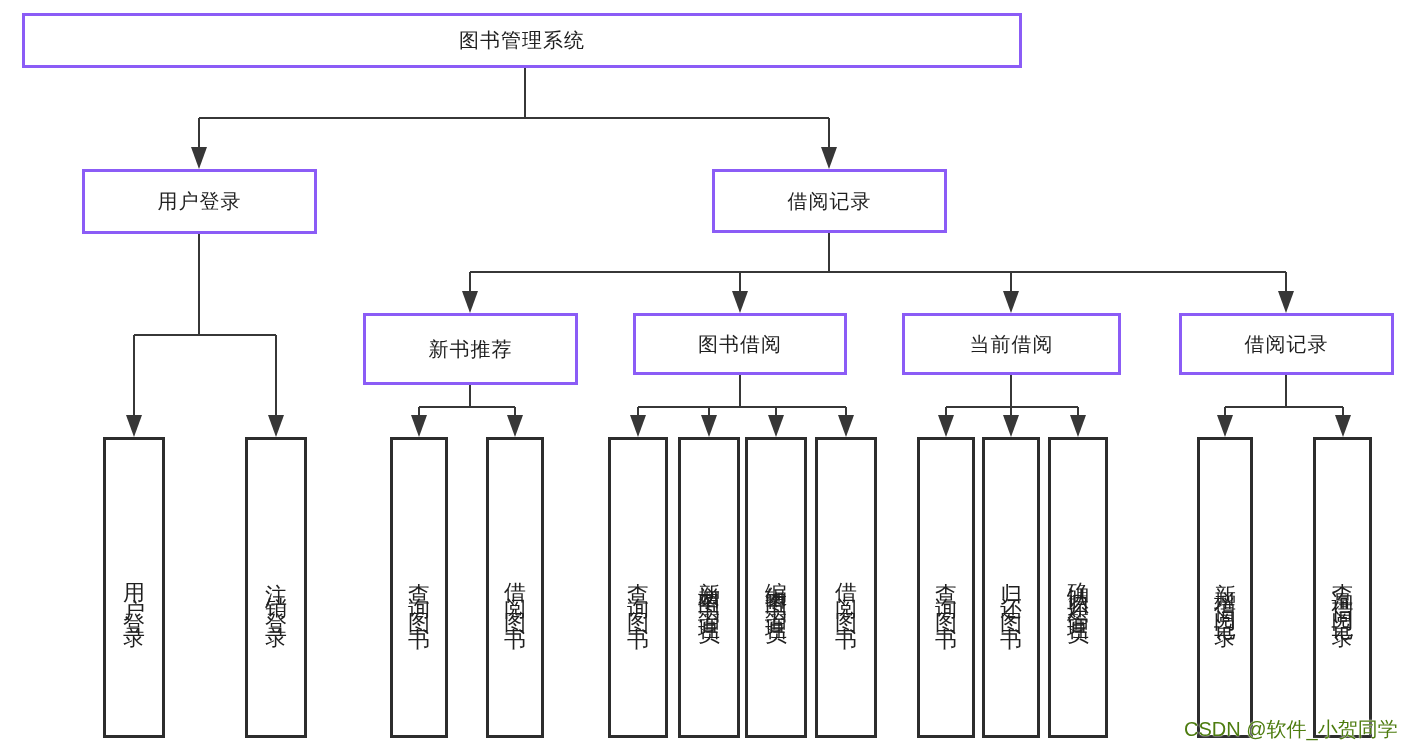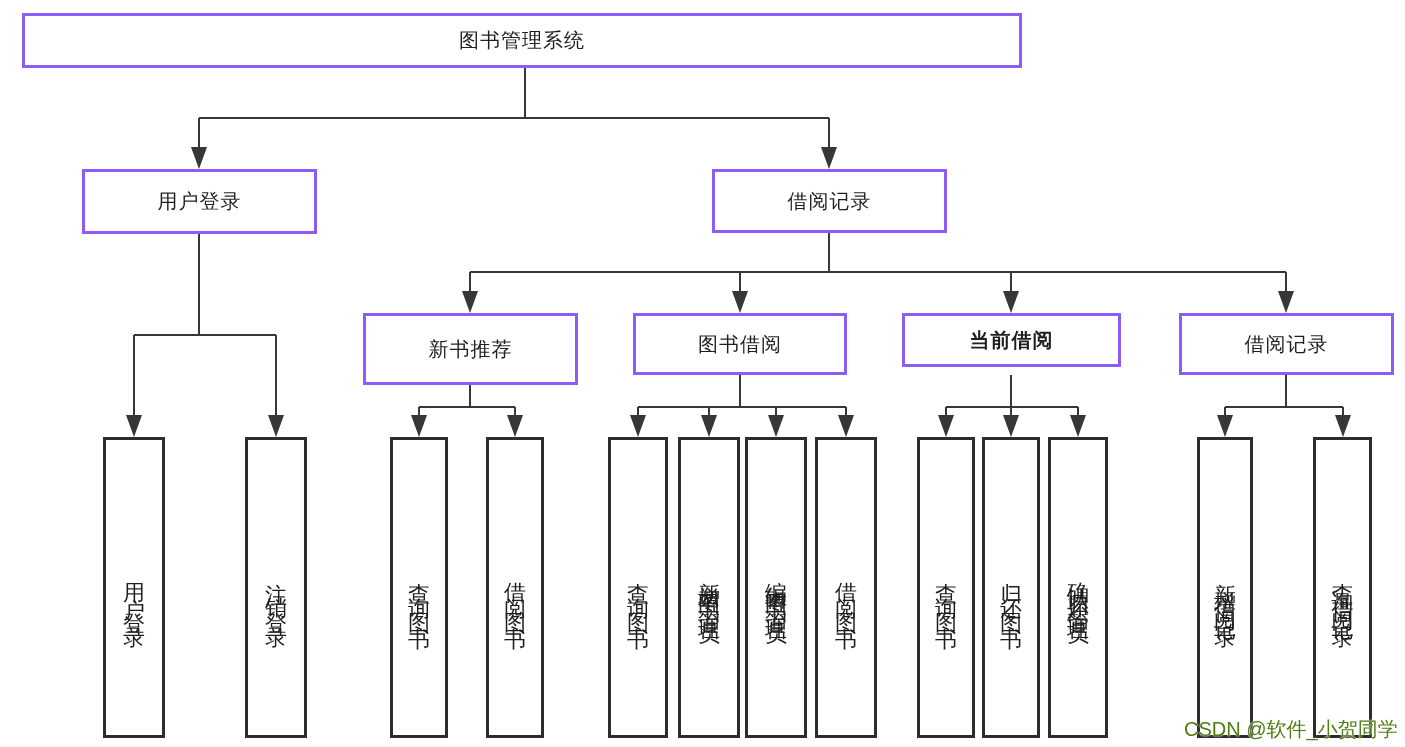--- a/index.html
+++ b/index.html
@@ -125,21 +125,21 @@
   <div class="box hbox" style="left:712px; top:169px; width:235px; height:64px;">
     <span>借阅记录</span>
   </div>
 
   <div class="box hbox" style="left:363px; top:313px; width:215px; height:72px;">
     <span>新书推荐</span>
   </div>
   <div class="box hbox" style="left:633px; top:313px; width:214px; height:62px;">
     <span>图书借阅</span>
   </div>
-  <div class="box hbox" style="left:902px; top:313px; width:219px; height:54px;font-weight:bold;">
+  <div class="box hbox" style="left:902px; top:313px; width:219px; height:62px;">
     <span>当前借阅</span>
   </div>
   <div class="box hbox" style="left:1179px; top:313px; width:215px; height:62px;">
     <span>借阅记录</span>
   </div>
 
   <div class="box vbox sp-wide" style="left:103px; width:62px;">
     <span>用户登录</span>
   </div>
   <div class="box vbox sp-wide" style="left:245px; width:62px;">

